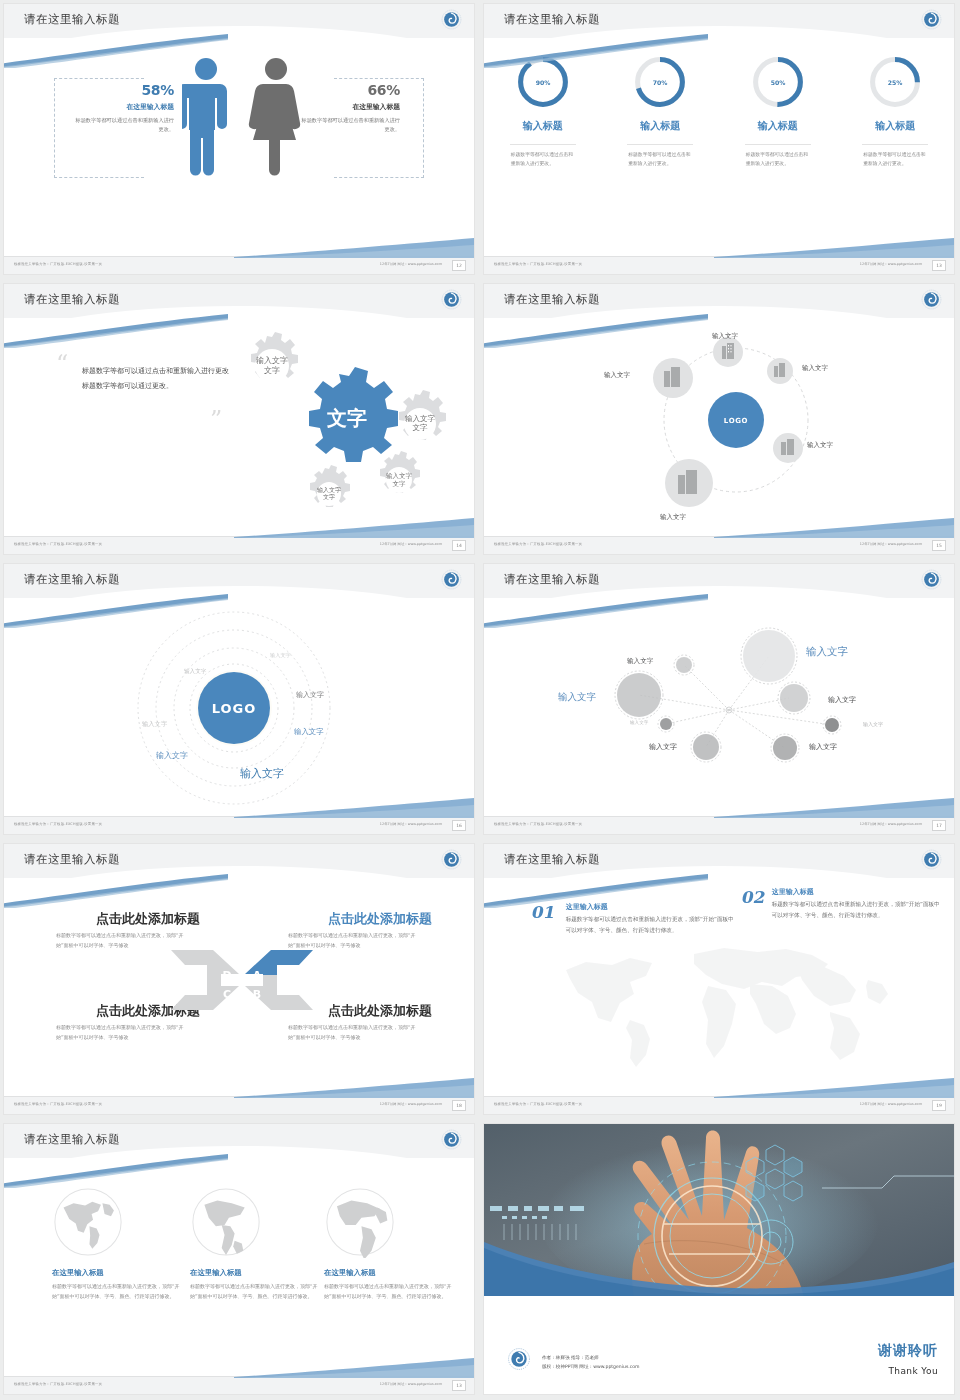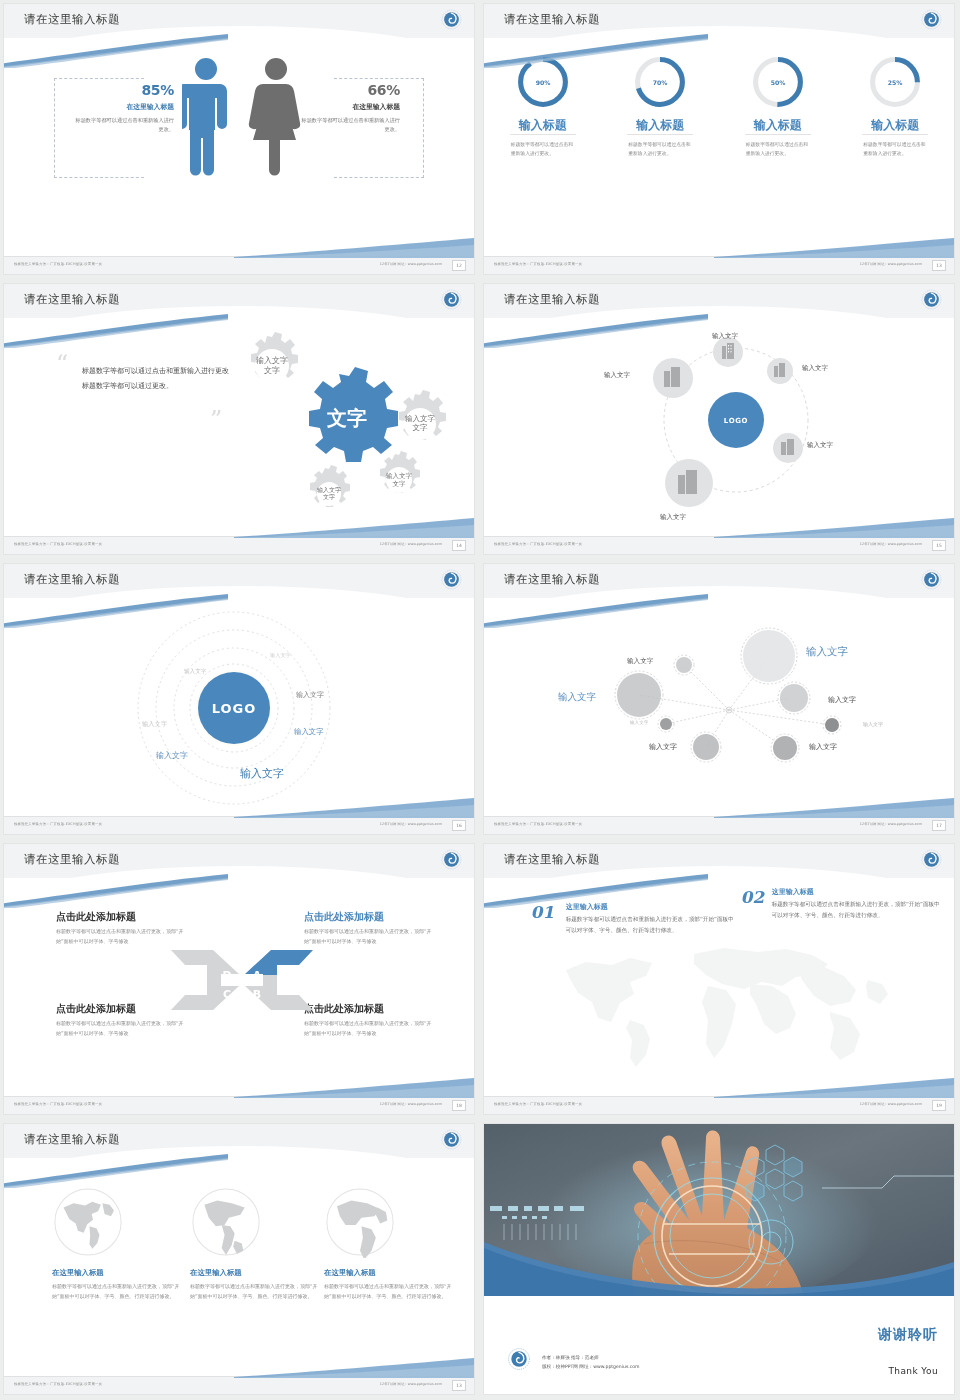--- a/index.html
+++ b/index.html
@@ -30,47 +30,47 @@
   .s1-dash { position:absolute; border:1px dashed #b9c6d2; }
   .pct { font-size:14px; font-weight:bold; letter-spacing:-.3px; }
   .pct.blue { color:#3f7cb0; } .pct.gray { color:#6d6d6d; }
   .sub { font-size:6.8px; font-weight:bold; margin-top:4px; }
   .sub.blue { color:#3f7cb0; } .sub.gray { color:#444; }
   .desc { font-size:5.2px; color:#7a7a7a; line-height:1.7; margin-top:4px; }
   .person { position:absolute; }
   
   .donut-row { display:flex; justify-content:space-around; padding-top:14px; }
   .donut-col { width:100px; text-align:center; }
-  .dtitle { font-size:12px; font-weight:bold; color:#4a87bd; padding-bottom:0;
+  .dtitle { font-size:10px; font-weight:bold; color:#4a87bd; padding-bottom:11px;
             border-bottom:1px solid #e3e3e3; display:inline-block; width:66px; }
   .dtext { font-size:4.8px; color:#8a8a8a; line-height:1.9; margin-top:5px; width:64px;
            margin-left:auto; margin-right:auto; text-align:left; }
   .dnum { font-size:11px; font-weight:bold; fill:#3f7cb0; }
   
   .quote { position:absolute; font-size:24px; color:#dcdcdc; font-family:"DejaVu Serif",serif; line-height:1; }
   .g3-text { position:absolute; left:78px; top:44px; width:150px; font-size:7px; color:#4d4d4d; line-height:2.1; }
   
   .lbl { position:absolute; font-size:6.5px; color:#4a4a4a; white-space:nowrap; }
   .blue-circ { fill:#4a87bd; }
   .logo-txt { font-size:7px; fill:#fff; font-weight:bold; letter-spacing:.6px; }
   
-  .h7 { font-size:10px; font-weight:bold; color:#333; }
+  .h7 { font-size:13px; font-weight:bold; color:#333;margin-left:40px; }
   .h7.blue { color:#4a87bd; }
   .p7 { font-size:5px; color:#8a8a8a; line-height:1.9; margin-top:3px; width:128px; }
   
   .num8 { font-size:17px; font-style:italic; font-weight:bold; color:#4a87bd; font-family:"DejaVu Serif",serif; }
   .h8 { font-size:7px; font-weight:bold; color:#4a87bd; }
   .p8 { font-size:5.6px; color:#6f6f6f; line-height:2; width:168px; margin-top:2px; }
   
   .h9 { font-size:7.4px; font-weight:bold; color:#3f7cb0; }
   .p9 { font-size:5px; color:#8a8a8a; line-height:1.9; width:128px; margin-top:4px; }
   
   .s10 { background:#fff; }
   .photo { position:absolute; left:0; top:0; width:100%; height:172px; overflow:hidden; }
-  .ty-cn { position:absolute; right:16px; bottom:50px; font-size:14px; font-weight:bold; color:#3f7cb0; letter-spacing:1px; }
+  .ty-cn { position:absolute; right:16px; bottom:34px; font-size:14px; font-weight:bold; color:#3f7cb0; letter-spacing:1px; }
   .ty-en { position:absolute; right:16px; bottom:18px; font-size:9px; color:#2f2f2f; letter-spacing:.4px; }
   .cred { position:absolute; left:58px; bottom:22px; font-size:4.6px; color:#555; line-height:2.1; }
   .credlogo { position:absolute; left:24px; bottom:24px; width:22px; height:22px; }
 </style>
 </head>
 <body>
 
 <div class="deck">
 
   <div class="cell">
@@ -92,21 +92,21 @@
 
     <div class="body">
       <div class="s1-dash" style="left:50px;top:38px;width:2px;height:100px;border-width:0 0 0 1px;"></div>
       <div class="s1-dash" style="left:50px;top:38px;width:90px;height:1px;border-width:1px 0 0 0;"></div>
       <div class="s1-dash" style="left:50px;top:137px;width:90px;height:1px;border-width:1px 0 0 0;"></div>
       <div class="s1-dash" style="right:50px;top:38px;width:2px;height:100px;border-width:0 1px 0 0;"></div>
       <div class="s1-dash" style="right:50px;top:38px;width:90px;height:1px;border-width:1px 0 0 0;"></div>
       <div class="s1-dash" style="right:50px;top:137px;width:90px;height:1px;border-width:1px 0 0 0;"></div>
 
       <div style="position:absolute;left:70px;top:42px;width:100px;text-align:right;">
-        <div class="pct blue">85%</div>
+        <div class="pct blue">58%</div>
         <div class="sub blue">在这里输入标题</div>
         <div class="desc">标题数字等都可以通过点击和重新输入进行更改。</div>
       </div>
 
       <svg class="person" style="left:178px;top:16px;" width="48" height="120" viewBox="0 0 48 120">
         <circle cx="24" cy="13" r="11" fill="#4a87bd"></circle>
         <path d="M10 28 h28 a7 7 0 0 1 7 7 v33 a5 5 0 0 1 -10 0 v-26 h-2 v32 h-1 v40 a5.5 5.5 0 0 1 -11 0 v-32 h-2 v32 a5.5 5.5 0 0 1 -11 0 v-40 h-1 v-32 h-2 v26 a5 5 0 0 1 -10 0 v-33 a7 7 0 0 1 7 -7 z" fill="#4a87bd"></path>
       </svg>
 
       <svg class="person" style="left:244px;top:16px;" width="56" height="120" viewBox="0 0 56 120">

